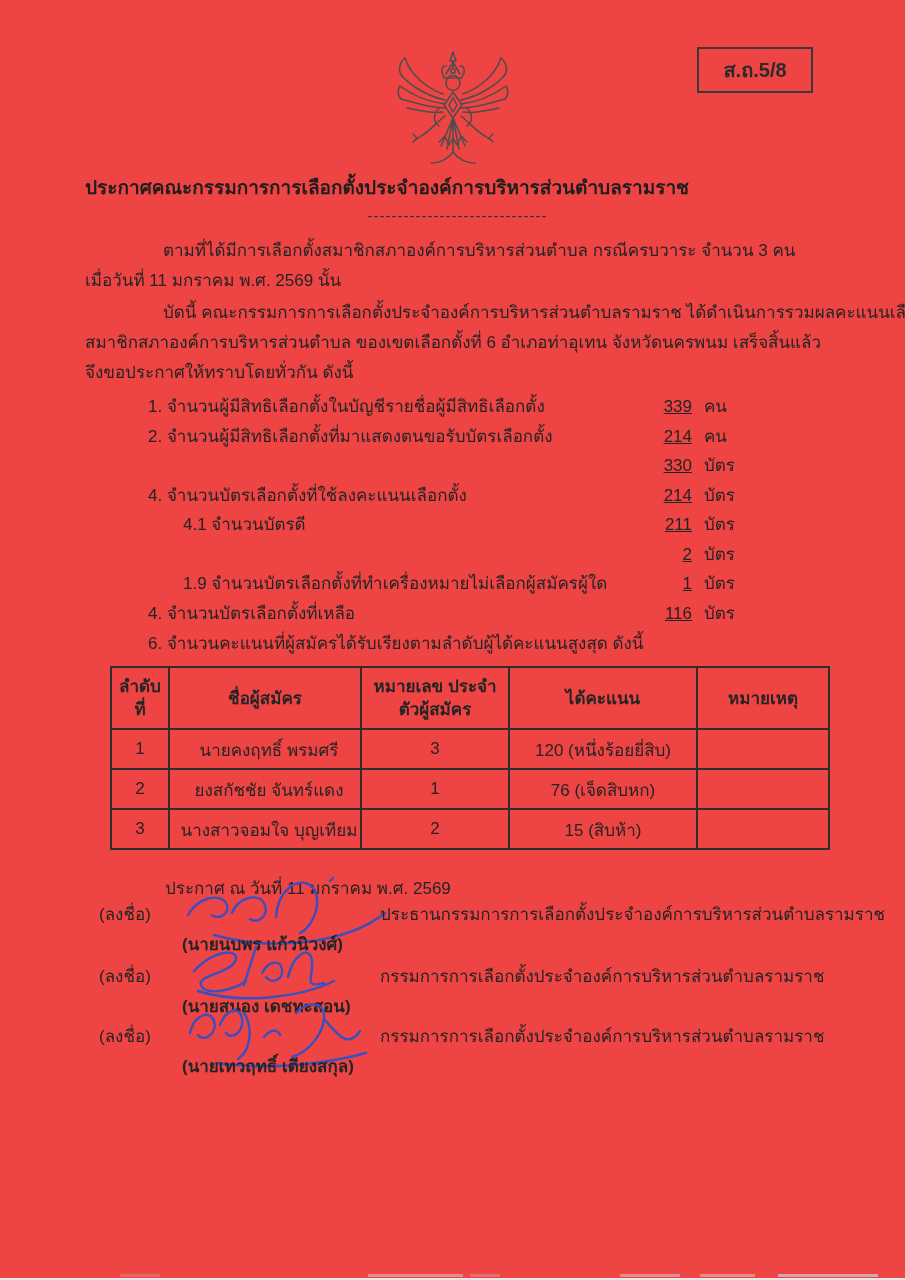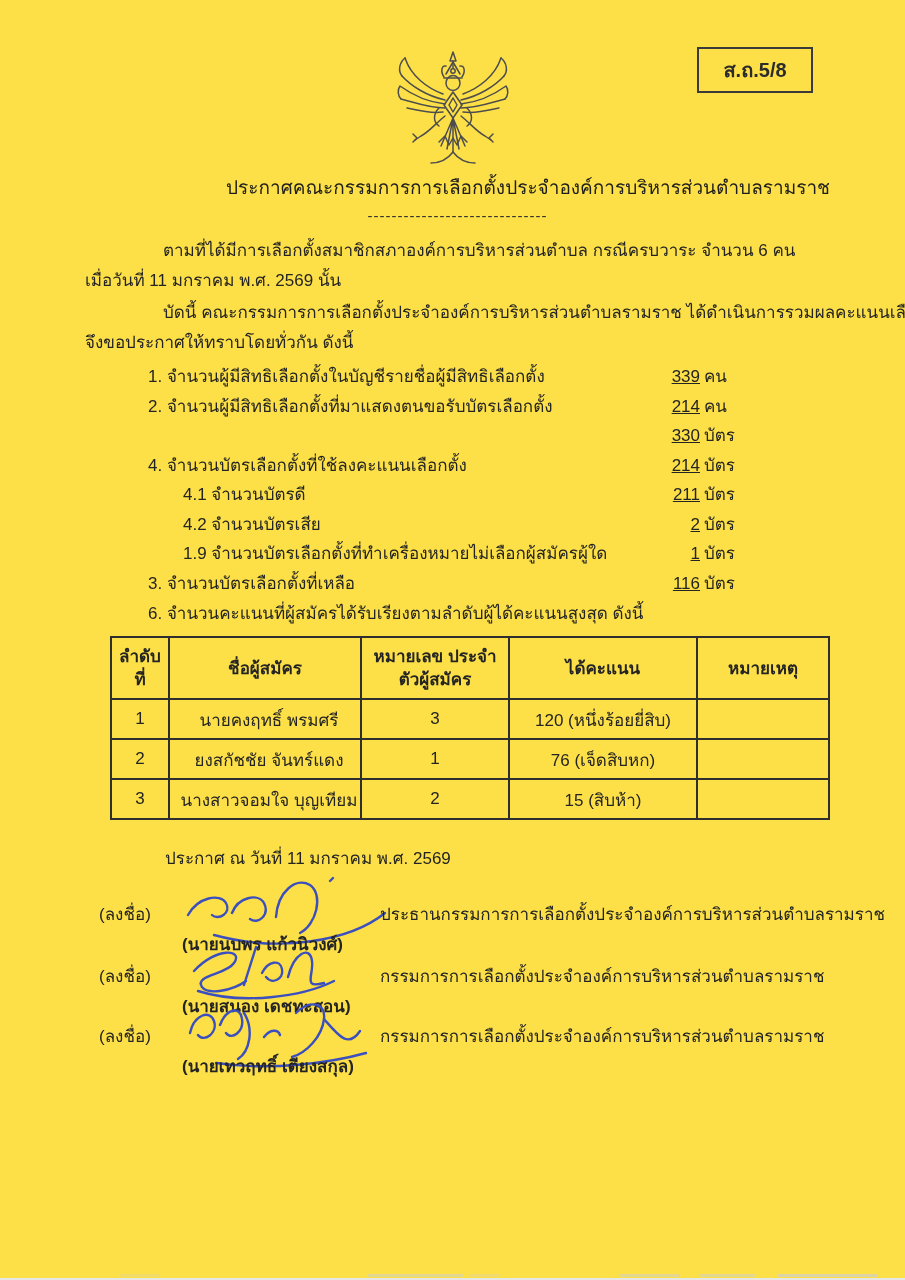--- a/index.html
+++ b/index.html
@@ -1,46 +1,46 @@
 <!DOCTYPE html>
 <html><head>
 <meta charset="utf-8">
 <style>
   html,body{margin:0;padding:0;background:#e8e8e8;}
   .page{
     position:relative;width:905px;height:1280px;margin:0 auto;
-    background:#fde047;color:#222;overflow:hidden;
+    background:#ef4444;color:#222;overflow:hidden;
     font-family:"Liberation Sans",sans-serif;
   }
   
   .form-box{
     position:absolute;top:47px;right:92px;width:112px;height:42px;
     border:2px solid #3a3a3a;display:flex;align-items:center;justify-content:center;
     font-size:20px;font-weight:600;color:#2b2b2b;
   }
   
   .emblem{position:absolute;top:50px;left:50%;transform:translateX(-50%);}
   .emblem svg{display:block;}
   
   .content{position:absolute;top:172px;left:85px;width:745px;}
-  .title{ text-align:right;font-weight:normal;font-size:19px;line-height:31px;color:#1e1e1e;}
+  .title{ text-align:left;font-weight:bold;font-size:19px;line-height:31px;color:#1e1e1e;}
   .divider{text-align:center;font-size:15px;letter-spacing:1px;color:#333;margin-top:5px;line-height:16px;}
   .para{font-size:17px;line-height:30px;color:#242424;}
   .para .line{white-space:nowrap;}
   .indent{padding-left:78px;}
   .p1{margin-top:12px;}
   .p2{margin-top:2px;}
   
   .stats{margin-top:4px;font-size:17px;color:#242424;}
   .stat-row{display:flex;align-items:baseline;line-height:29.5px;}
   .stat-label{white-space:nowrap;padding-left:63px;}
   .stat-row.sub .stat-label{padding-left:98px;}
   .stat-value{margin-left:auto;margin-right:80px;display:flex;flex:0 0 auto;}
   .stat-num{width:50px;text-align:right;text-decoration:underline;}
-  .stat-unit{margin-left:4px;width:46px;}
+  .stat-unit{margin-left:12px;width:46px;}
   .item6{font-size:17px;line-height:30px;padding-left:63px;white-space:nowrap;margin-top:1px;}
   
   table.results{
     border-collapse:collapse;margin-left:25px;margin-top:7px;width:718px;
     font-size:17px;color:#242424;table-layout:fixed;padding-left:39px;
   }
   table.results th,table.results td{border:2px solid #2e2e2e;}
   table.results th{font-weight:bold;height:56px;padding:2px 4px;line-height:23px;}
   table.results td{height:36px;text-align:center;white-space:nowrap;}
   td.name-cell{text-align:left;padding-left:9px;}
@@ -125,26 +125,27 @@
   </div>
 
   <div class="content">
 
     <div class="title">
       <div>ประกาศคณะกรรมการการเลือกตั้งประจำองค์การบริหารส่วนตำบลรามราช</div>
     </div>
     <div class="divider">------------------------------</div>
 
     <div class="para p1">
-      <div class="line indent">ตามที่ได้มีการเลือกตั้งสมาชิกสภาองค์การบริหารส่วนตำบล กรณีครบวาระ จำนวน 6 คน</div>
+      <div class="line indent">ตามที่ได้มีการเลือกตั้งสมาชิกสภาองค์การบริหารส่วนตำบล กรณีครบวาระ จำนวน 3 คน</div>
       <div class="line">เมื่อวันที่ 11 มกราคม พ.ศ. 2569 นั้น</div>
     </div>
 
     <div class="para p2">
       <div class="line indent">บัดนี้ คณะกรรมการการเลือกตั้งประจำองค์การบริหารส่วนตำบลรามราช ได้ดำเนินการรวมผลคะแนนเลือกตั้ง</div>
+      <div class="line">สมาชิกสภาองค์การบริหารส่วนตำบล ของเขตเลือกตั้งที่ 6 อำเภอท่าอุเทน จังหวัดนครพนม เสร็จสิ้นแล้ว</div>
       <div class="line">จึงขอประกาศให้ทราบโดยทั่วกัน ดังนี้</div>
     </div>
 
     <div class="stats">
       <div class="stat-row">
         <span class="stat-label">1. จำนวนผู้มีสิทธิเลือกตั้งในบัญชีรายชื่อผู้มีสิทธิเลือกตั้ง</span>
         <span class="stat-value">
             <span class="stat-num">339</span>
             <span class="stat-unit">คน</span>
           </span>
@@ -170,35 +171,34 @@
           </span>
       </div>
       <div class="stat-row sub">
         <span class="stat-label">4.1 จำนวนบัตรดี</span>
         <span class="stat-value">
             <span class="stat-num">211</span>
             <span class="stat-unit">บัตร</span>
           </span>
       </div>
       <div class="stat-row sub">
-        <span class="stat-label">4.2 จำนวนบัตรเสีย</span>
         <span class="stat-value">
             <span class="stat-num">2</span>
             <span class="stat-unit">บัตร</span>
           </span>
       </div>
       <div class="stat-row sub">
         <span class="stat-label">1.9 จำนวนบัตรเลือกตั้งที่ทำเครื่องหมายไม่เลือกผู้สมัครผู้ใด</span>
         <span class="stat-value">
             <span class="stat-num">1</span>
             <span class="stat-unit">บัตร</span>
           </span>
       </div>
       <div class="stat-row">
-        <span class="stat-label">3. จำนวนบัตรเลือกตั้งที่เหลือ</span>
+        <span class="stat-label">4. จำนวนบัตรเลือกตั้งที่เหลือ</span>
         <span class="stat-value">
             <span class="stat-num">116</span>
             <span class="stat-unit">บัตร</span>
           </span>
       </div>
       <div class="item6">6. จำนวนคะแนนที่ผู้สมัครได้รับเรียงตามลำดับผู้ได้คะแนนสูงสุด ดังนี้</div>
     </div>
 
     <table class="results">
       <colgroup>

